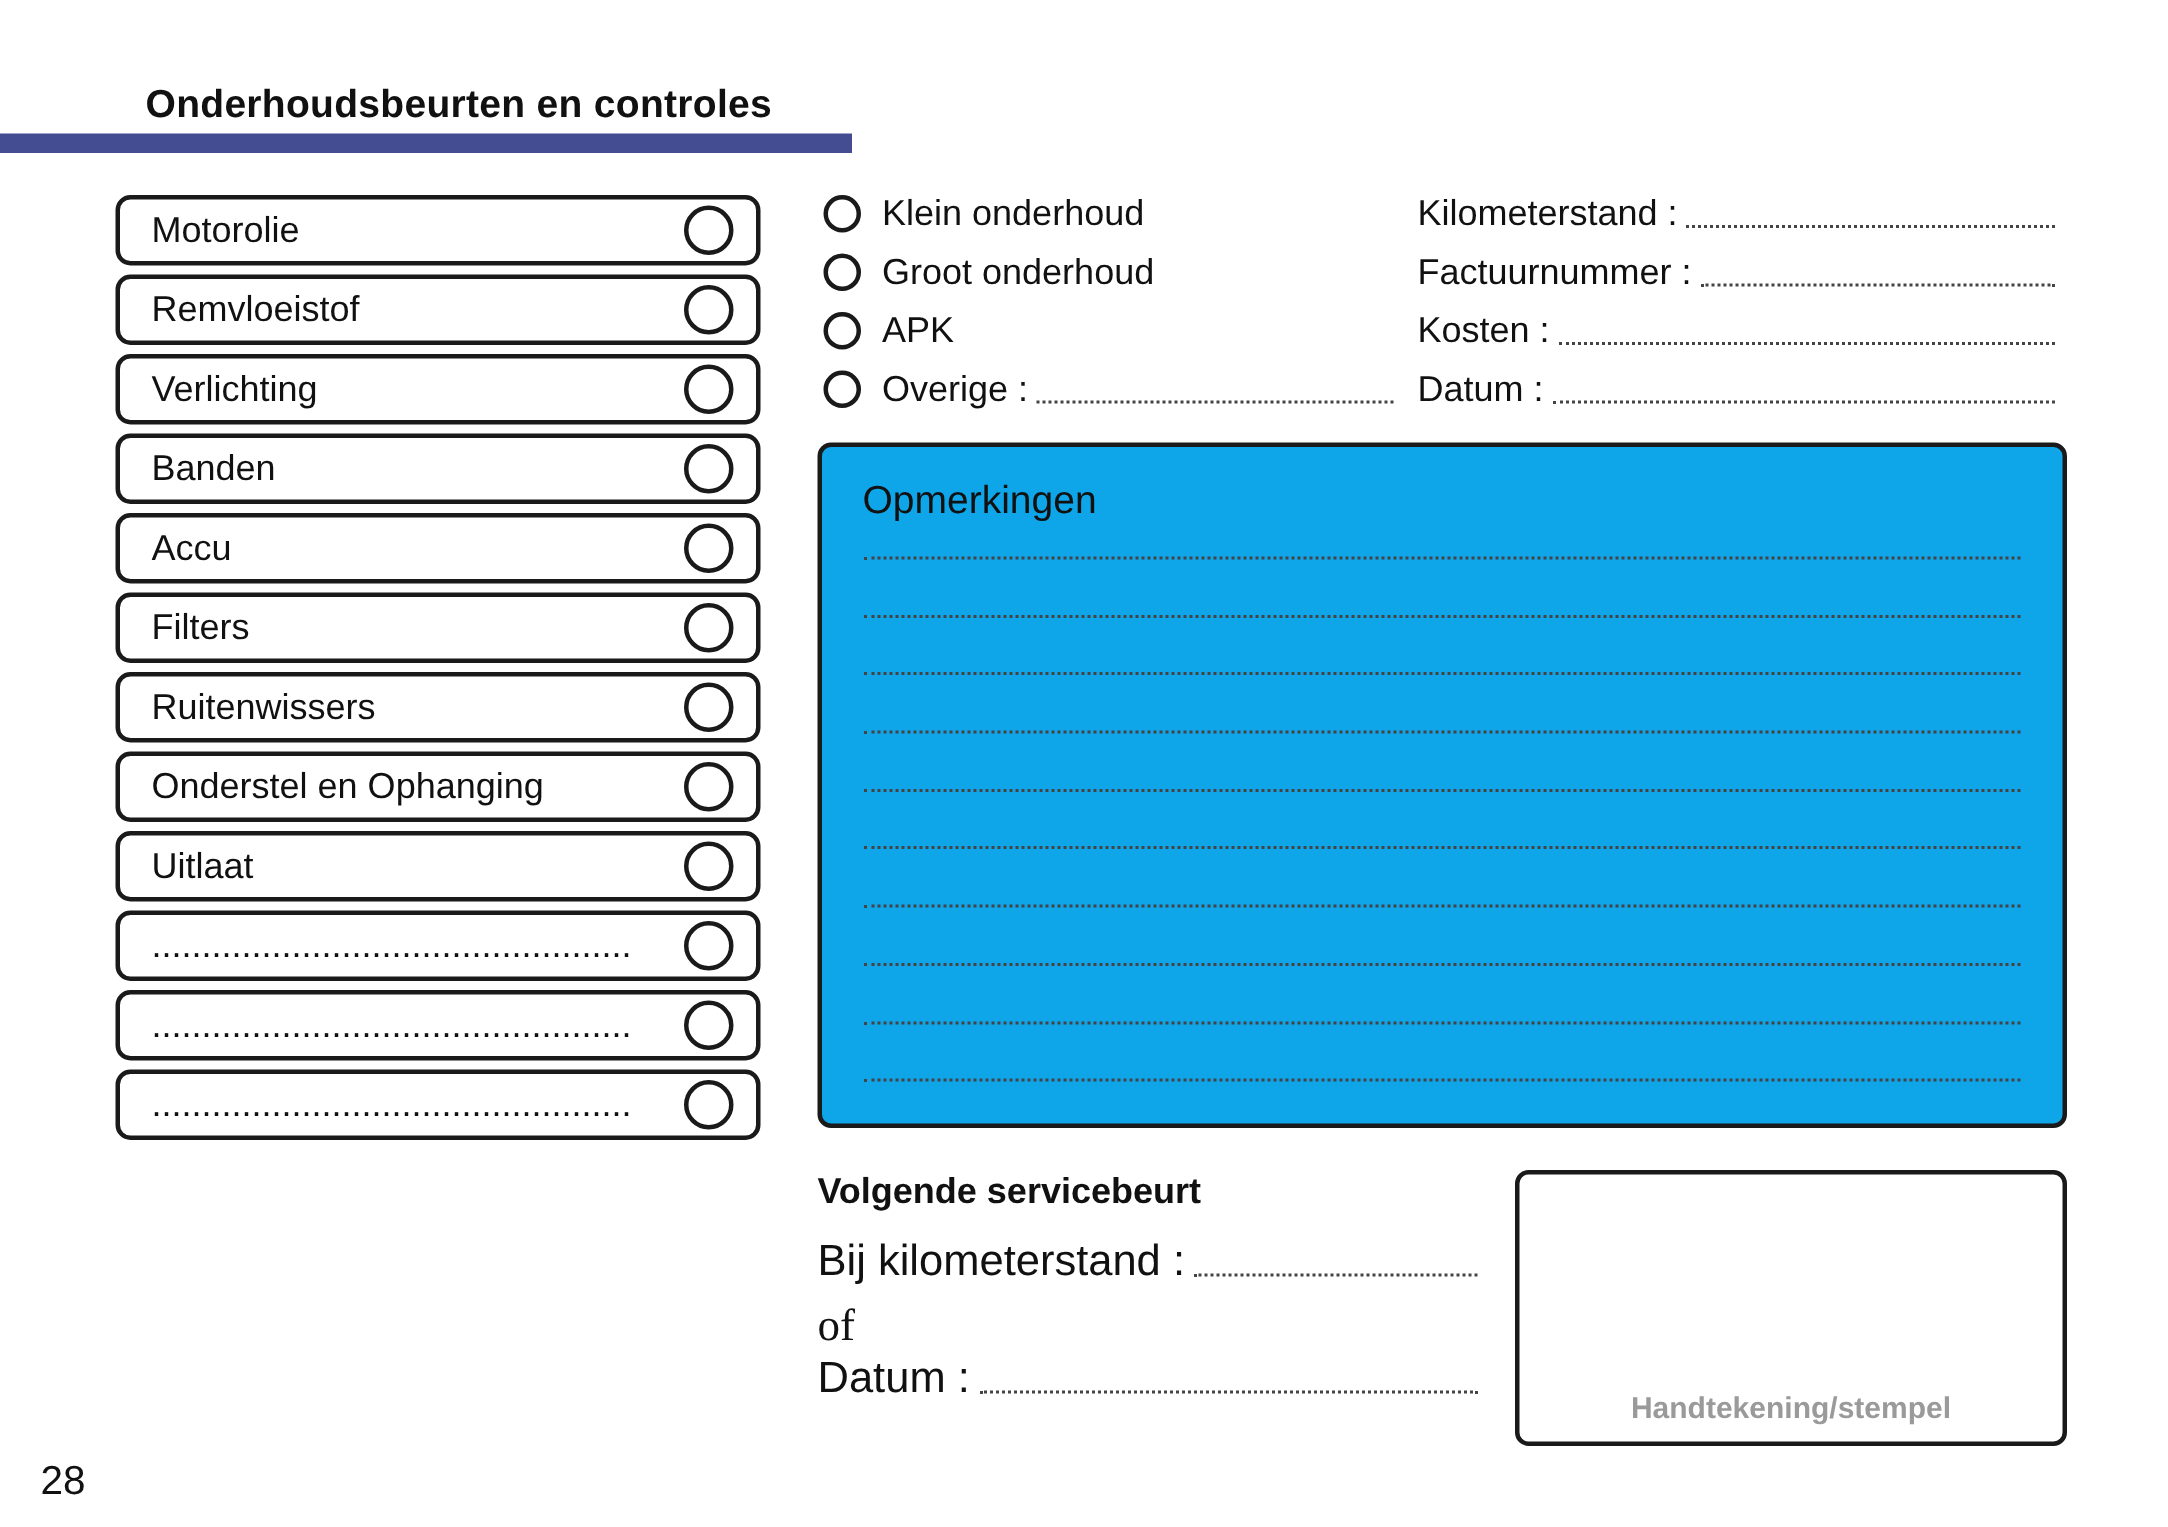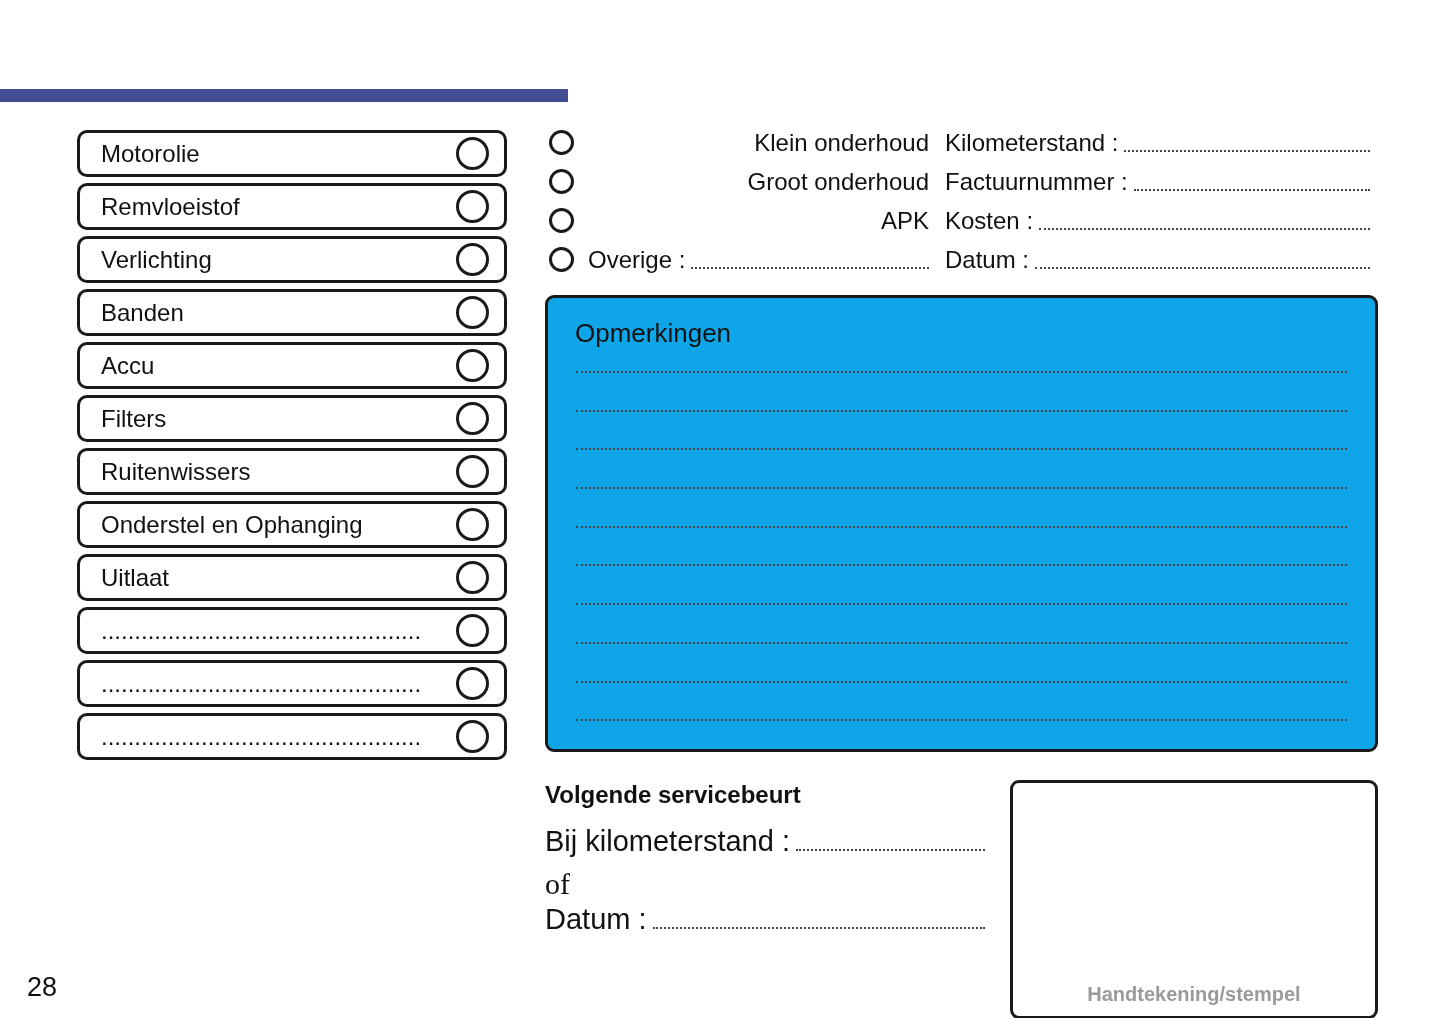--- a/index.html
+++ b/index.html
@@ -18,21 +18,21 @@
   .checklist { position:absolute; left:77px; top:130px; width:430px; display:flex; flex-direction:column; gap:6px; }
   .check-row {
     height:47px; border:3px solid #1a1a1a; border-radius:10px;
     display:flex; align-items:center; padding:0 15px 0 21px; background:#fff;
   }
   .check-label { font-size:24px; white-space:nowrap; overflow:hidden; }
   .circle { margin-left:auto; width:33px; height:33px; border:3px solid #1a1a1a; border-radius:50%; flex:0 0 auto; background:#fff; }
 
   
   .service { position:absolute; left:549px; top:128px; width:380px; display:flex; flex-direction:column; gap:10px; }
-  .service-row { display:flex; align-items:center; height:29px;justify-content:space-between; }
+  .service-row { display:flex; align-items:center; height:29px; }
   .radio { width:25px; height:25px; border:3px solid #1a1a1a; border-radius:50%; margin-right:14px; flex:0 0 auto; }
   .service-label { font-size:24px; white-space:nowrap; }
 
   
   .fields { position:absolute; left:945px; top:128px; width:425px; display:flex; flex-direction:column; gap:10px;justify-content:center; }
   .field-row { display:flex; align-items:center; height:29px; }
   .field-label { font-size:24px; white-space:nowrap; }
   .dotfill { flex:1; border-bottom:2px dotted #444; align-self:flex-end; margin:0 0 5px 6px; height:2px; }
 
   
@@ -43,30 +43,31 @@
 
   
   .next-title { position:absolute; left:545px; top:781px; font-size:24px; font-weight:bold; }
   .next-km { position:absolute; left:545px; top:827px; width:440px; }
   .next-of { position:absolute; left:545px; top:867px; font-size:30px;font-family:Liberation Serif, serif; }
   .next-date { position:absolute; left:545px; top:905px; width:440px; }
   .next-row { display:flex; align-items:center; height:29px; }
   .next-label { font-size:29px; white-space:nowrap; }
 
   
-  .signature { position:absolute; left:1010px; top:780px; width:368px; height:239px; border:3px solid #1a1a1a; border-radius:9px; background:#fff; }
+  .signature { position:absolute; left:1010px; top:780px; width:368px; height:184px; border:3px solid #1a1a1a; border-radius:9px; background:#fff; }
   .signature-label { position:absolute; left:0; right:0; bottom:10px; text-align:center; color:#9a9a9a; font-size:20px; font-weight:bold; }
 
   .page-number { position:absolute; left:27px; top:972px; font-size:27px; }
 </style>
 </head>
 <body>
 
 <div class="page">
 
+  <div class="title">Onderhoudsbeurten en controles</div>
   <div class="accent-bar accent" style="background: rgb(69, 77, 146);"></div>
 
   <div class="checklist">
     <div class="check-row">
       <span class="check-label">Motorolie</span>
       <span class="circle"></span>
     </div>
     <div class="check-row">
       <span class="check-label">Remvloeistof</span>
       <span class="circle"></span>

